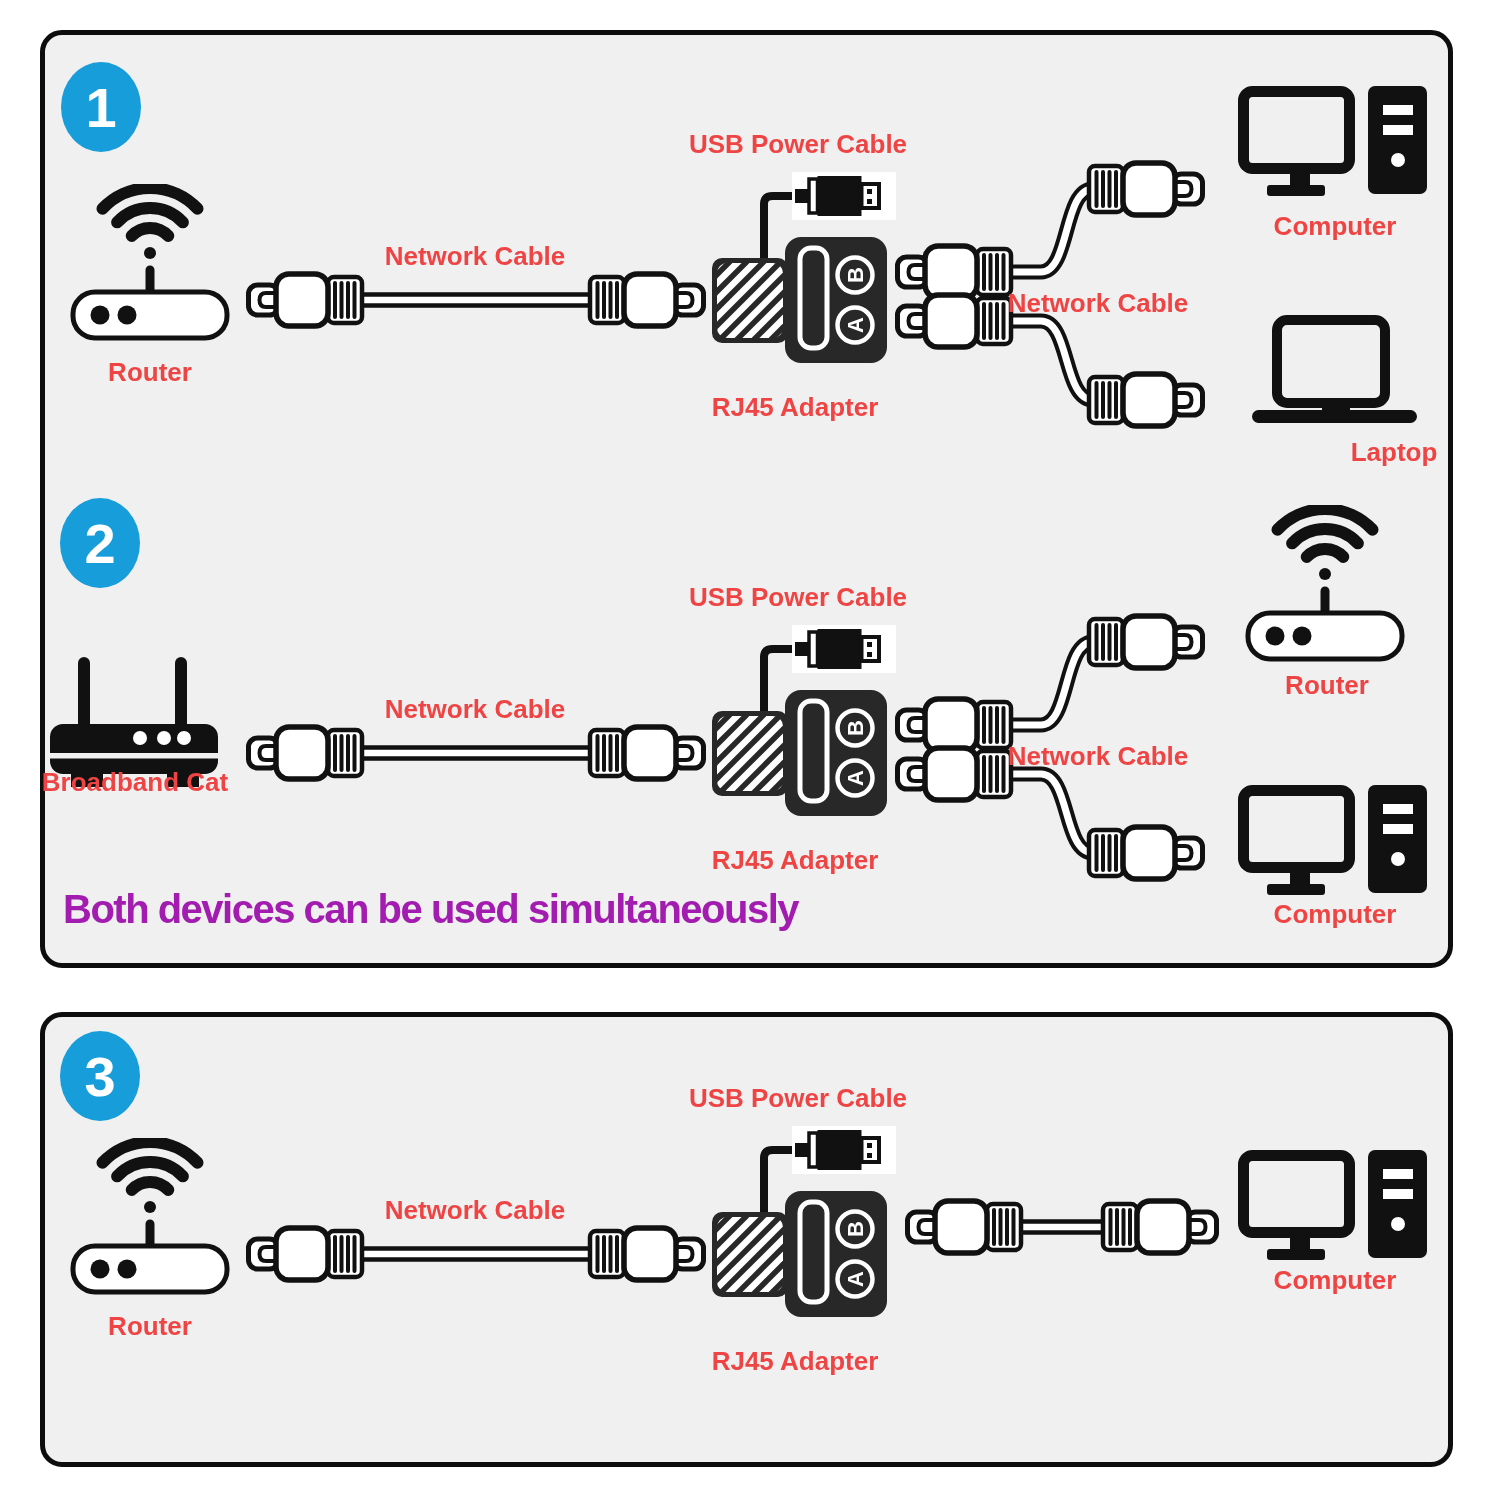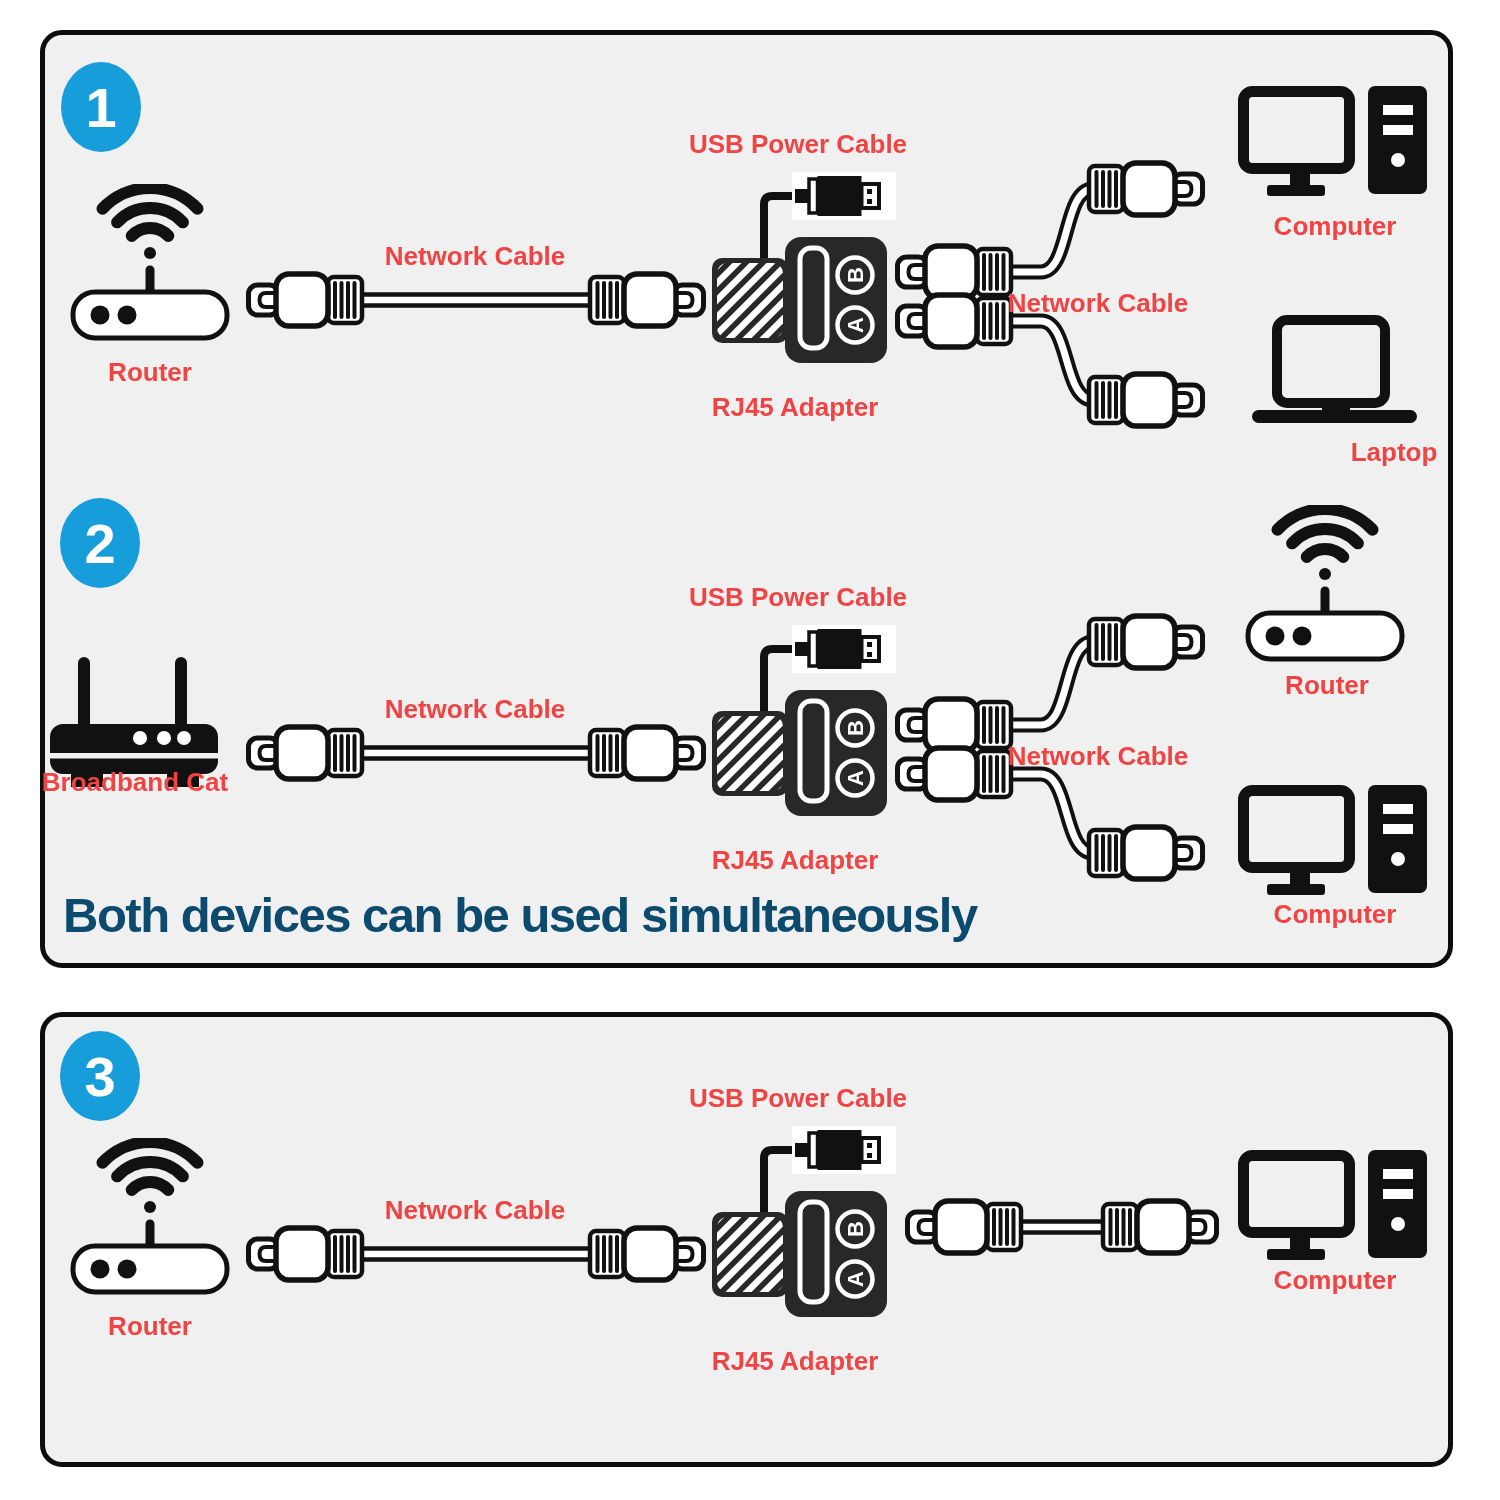--- a/index.html
+++ b/index.html
@@ -3,21 +3,21 @@
 <meta charset="utf-8">
 <style>
   html,body{margin:0;padding:0;background:#fff;}
   #stage{position:relative;width:1500px;height:1500px;background:#fff;font-family:"Liberation Sans",sans-serif;overflow:hidden;}
   .panel{position:absolute;left:40px;width:1413px;background:#f0f0f1;border:5px solid #0d0d0d;border-radius:22px;box-sizing:border-box;}
   #panel-1{top:30px;height:938px;}
   #panel-2{top:1012px;height:455px;}
   .badge{position:absolute;width:80px;height:90px;border-radius:50%;background:#189ddb;color:#fff;
          display:flex;align-items:center;justify-content:center;font-size:56px;font-weight:bold;}
   .lbl{position:absolute;font-weight:bold;font-size:26px;color:#ef4444;text-align:center;line-height:1.1;}
-  .headline{position:absolute;left:63px;top:887px;font-size:49px;font-weight:bold;color:#0c4a6e;letter-spacing:-1.5px;white-space:nowrap;}
+  .headline{position:absolute;left:63px;top:887px;font-size:40px;font-weight:bold;color:#a21caf;letter-spacing:-1.5px;white-space:nowrap;}
   .icon{position:absolute;}
   svg text.port{font-family:"Liberation Sans",sans-serif;font-size:22px;font-weight:bold;fill:#fff;text-anchor:middle;}
   .oln{fill:#fff;stroke:#111;stroke-width:5;}
   .oln2{fill:#fff;stroke:#111;stroke-width:5.5;}
   .oln3{fill:#fff;stroke:#111;stroke-width:4.5;}
   .ring{stroke:#111;stroke-width:4;stroke-linecap:round;}
   .notch{fill:none;stroke:#111;stroke-width:4;}
   .wire{fill:#fff;stroke:#111;stroke-width:4.5;}
   .wband-o{fill:none;stroke:#111;stroke-width:15;}
   .wband-i{fill:none;stroke:#fff;stroke-width:7;}

